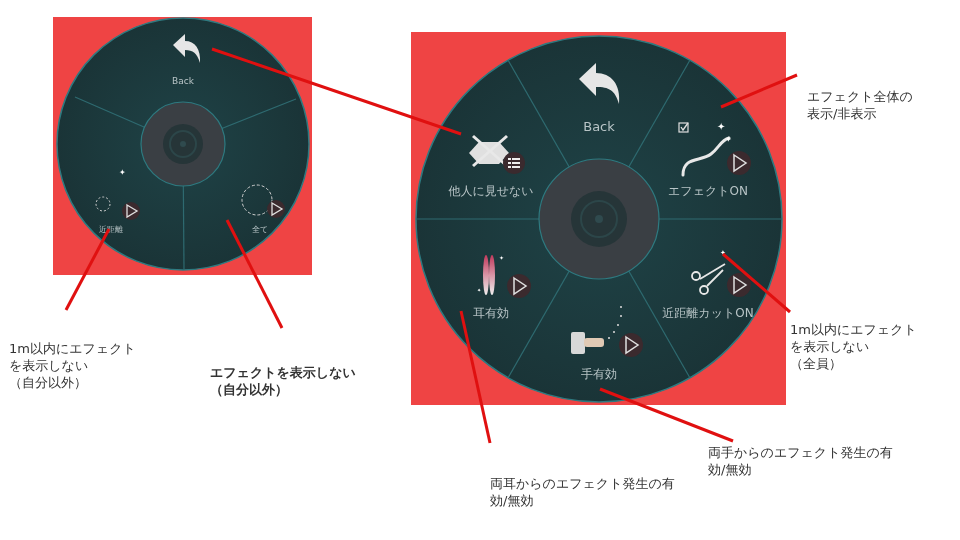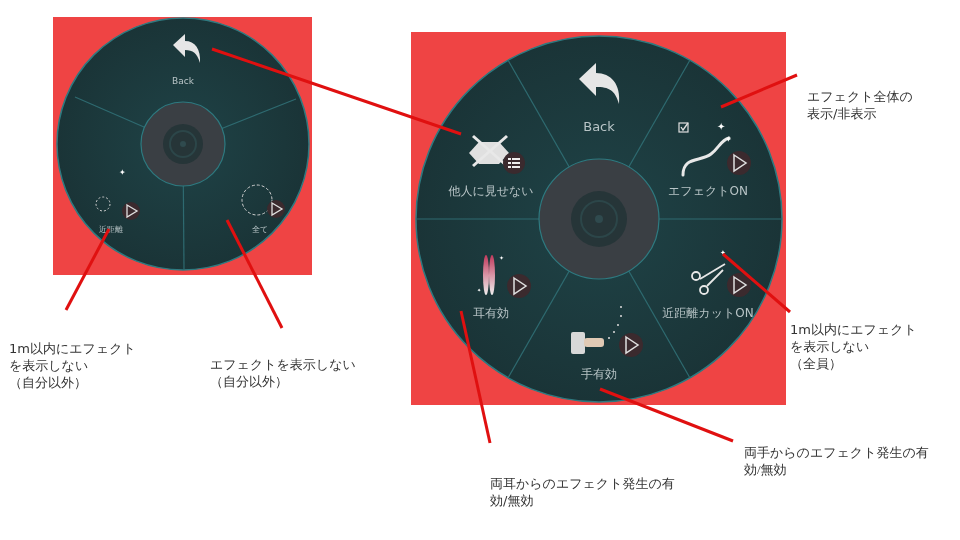--- a/index.html
+++ b/index.html
@@ -172,18 +172,18 @@
 </svg>
 
 <div class="note" style="left:807px;top:68px;margin-top:20px;">エフェクト全体の
 表示/非表示</div>
 <div class="note" style="left:790px;top:321px;">1m以内にエフェクト
 を表示しない
 （全員）</div>
 <div class="note" style="left:9px;top:340px;">1m以内にエフェクト
 を表示しない
 （自分以外）</div>
-<div class="note" style="left:210px;top:356px;">エフェクトを表示しない
+<div class="note" style="left:210px;top:364px;font-weight:bold;">エフェクトを表示しない
 （自分以外）</div>
 <div class="note" style="left:490px;top:475px;">両耳からのエフェクト発生の有
 効/無効</div>
-<div class="note" style="left:744px;top:444px;font-family:Liberation Serif, serif;">両手からのエフェクト発生の有
+<div class="note" style="left:708px;top:444px;">両手からのエフェクト発生の有
 効/無効</div>
 
 </body></html>

